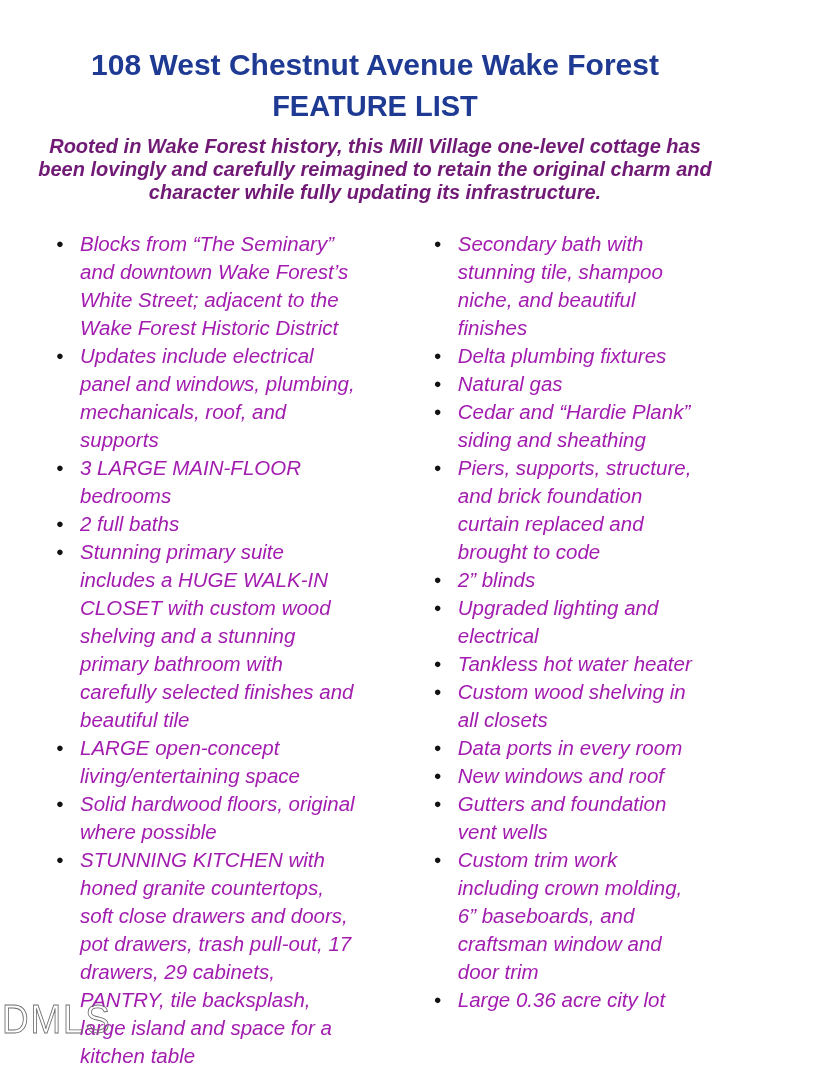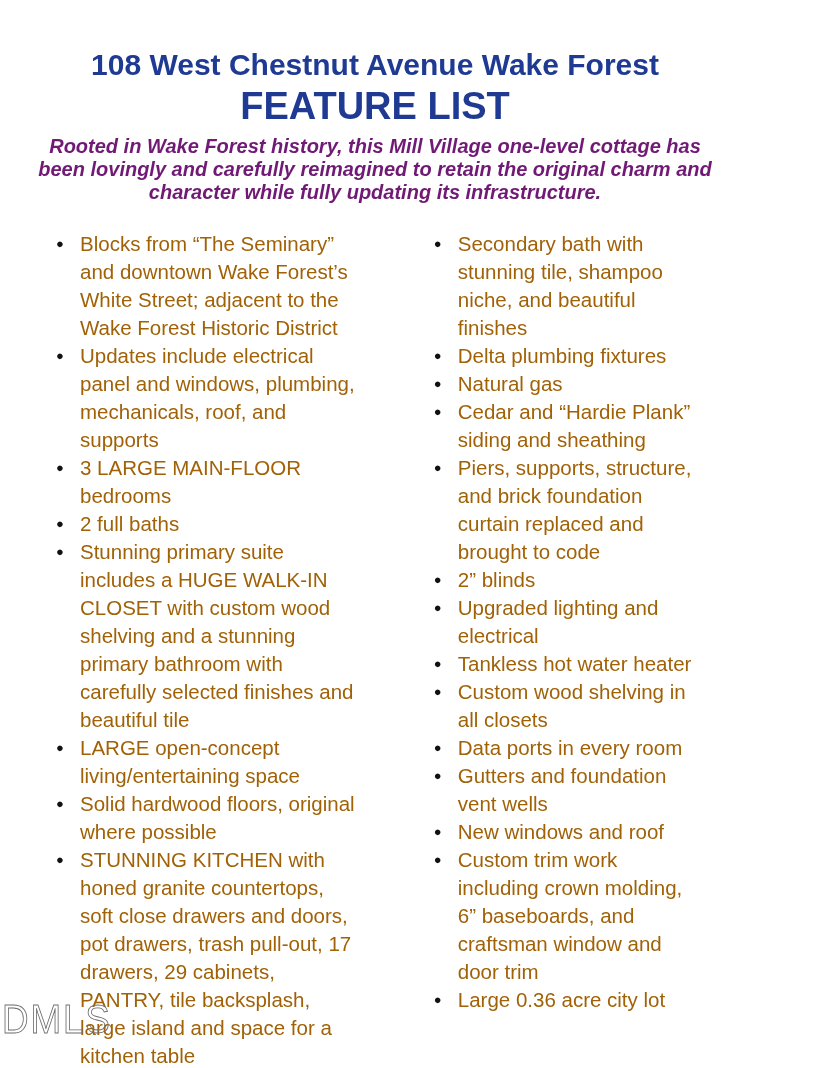--- a/index.html
+++ b/index.html
@@ -21,21 +21,21 @@
   .title {
     margin: 0;
     font-size: 30px;
     line-height: 42px;
     font-weight: bold;
     color: #1f3a93;
     letter-spacing: 0px;
   }
   .subtitle {
     margin: 0;
-    font-size: 38px;
+    font-size: 29px;
     line-height: 40px;
     font-weight: bold;
     color: #1f3a93;
   }
   .intro {
     margin: 9px auto 0;
     max-width: 700px;
     font-size: 20px;
     line-height: 23px;
     font-weight: bold;
@@ -51,21 +51,22 @@
   ul.col {
     list-style: none;
     margin: 0;
     padding: 0;
   }
   ul.col li {
     position: relative;
     padding-left: 25px;
     font-size: 20.5px;
     line-height: 28px;
-    color: #a16207;
+    color: #a21caf;
+    font-style: italic;
   }
   ul.col li::before {
     content: "\25CF";
     position: absolute;
     left: 1px;
     top: 0;
     font-size: 13px;
     line-height: 28px;
     color: #111;
   }
@@ -118,22 +119,22 @@
       <li>Secondary bath with stunning tile, shampoo niche, and beautiful finishes</li>
       <li>Delta plumbing fixtures</li>
       <li>Natural gas</li>
       <li>Cedar and “Hardie Plank” siding and sheathing</li>
       <li>Piers, supports, structure, and brick foundation curtain replaced and brought to code</li>
       <li>2” blinds</li>
       <li>Upgraded lighting and electrical</li>
       <li>Tankless hot water heater</li>
       <li>Custom wood shelving in all closets</li>
       <li>Data ports in every room</li>
+      <li>New windows and roof</li>
       <li>Gutters and foundation vent wells</li>
-      <li>New windows and roof</li>
       <li>Custom trim work including crown molding, 6” baseboards, and craftsman window and door trim</li>
       <li>Large 0.36 acre city lot</li>
     </ul>
   </div>
 
   <div class="watermark">DMLS</div>
 
 </div>
 
 </body></html>

